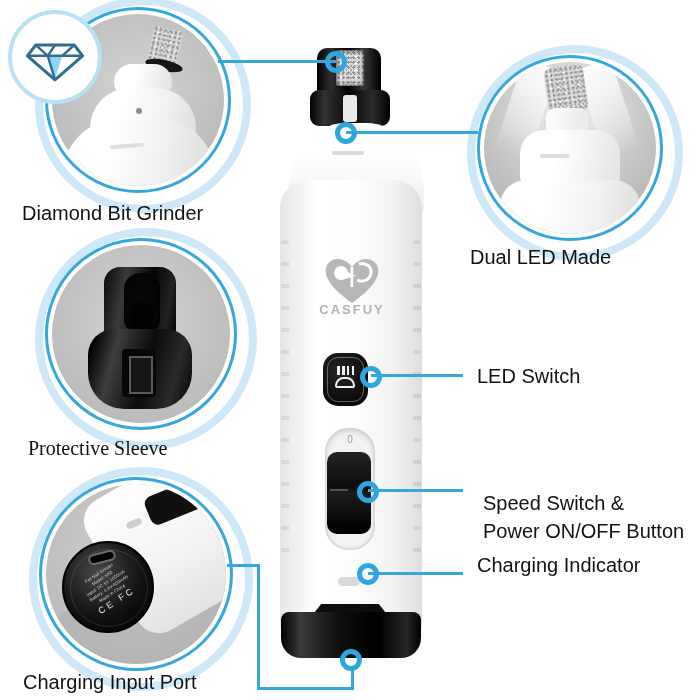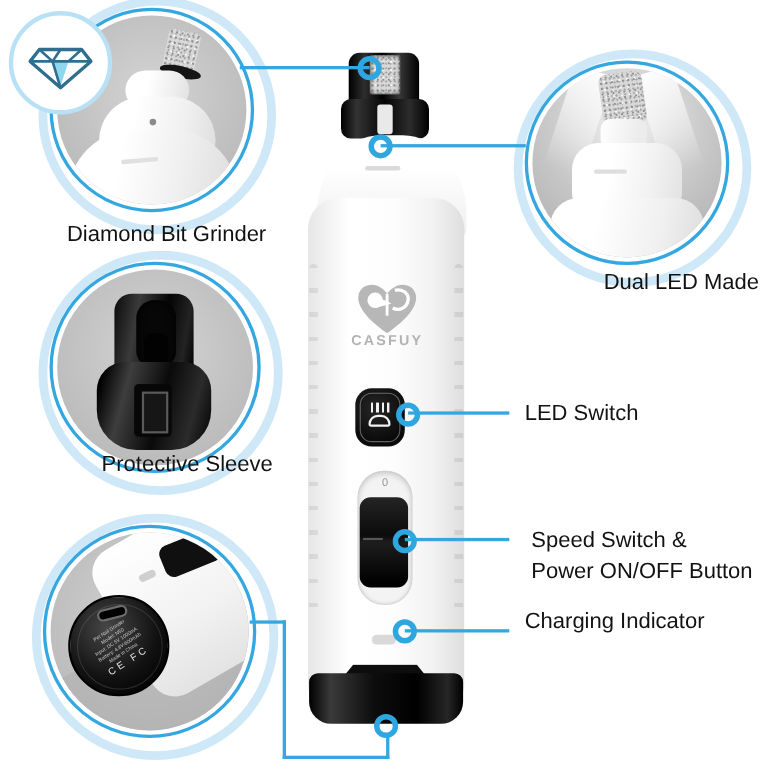--- a/index.html
+++ b/index.html
@@ -5,21 +5,21 @@
   html,body{margin:0;padding:0;background:#fff;}
   .stage{position:relative;width:700px;height:700px;background:#fff;overflow:hidden;
          font-family:"Liberation Sans", sans-serif;color:#121212;}
   .abs{position:absolute;}
 
   
   .halo{position:absolute;border-radius:50%;border:8px solid #cfe8f7;background:transparent;}
   .ring{position:absolute;border-radius:50%;border:3px solid #35a7e0;background:#fff;}
   .photo{position:absolute;inset:4px;border-radius:50%;overflow:hidden;
          background:radial-gradient(circle at 50% 42%, #d4d4d4, #bcbcbc 72%, #aaaaaa);}
-  .inset-label{position:absolute;font-size:20px;text-align:right;color:#121212;}
+  .inset-label{position:absolute;font-size:20px;text-align:left;color:#121212;}
 
   
   .speckle{background-color:#d8d8d8;background-image:
       radial-gradient(circle,#8f8f8f 1px,transparent 1.3px),
       radial-gradient(circle,#f7f7f7 1px,transparent 1.3px),
       radial-gradient(circle,#a5a5a5 .8px,transparent 1px);
       background-size:5px 5px,7px 7px,4px 4px;background-position:0 0,2px 3px,1px 2px;}
 
   
   .cline{position:absolute;background:#35a7e0;height:3px;}
@@ -161,21 +161,21 @@
   <div class="ring" style="left:45px;top:238px;width:186px;height:186px;">
     <div class="photo">
       <div class="abs" style="left:52px;top:22px;width:72px;height:72px;border-radius:16px 16px 8px 8px;background:linear-gradient(100deg,#0a0a0a,#3a3a3a 28%,#050505 60%,#232323 85%,#000);"></div>
       <div class="abs" style="left:72px;top:28px;width:36px;height:60px;border-radius:16px 16px 14px 14px;background:#070707;box-shadow:inset 0 0 8px #000;"></div>
       <div class="abs" style="left:79px;top:58px;width:22px;height:28px;border-radius:8px;background:#020202;"></div>
       <div class="abs" style="left:36px;top:84px;width:104px;height:80px;border-radius:26px 26px 36px 36px;background:linear-gradient(105deg,#000 6%,#3e3e3e 26%,#0a0a0a 55%,#2b2b2b 80%,#000);"></div>
       <div class="abs" style="left:70px;top:104px;width:34px;height:48px;border-radius:4px;background:#070707;"></div>
       <div class="abs" style="left:77px;top:111px;width:20px;height:34px;border:2px solid #5a5a5a;background:#161616;"></div>
     </div>
   </div>
-  <div class="inset-label" style="left:28px;top:411px;width:220px;">Protective Sleeve</div>
+  <div class="inset-label" style="left:28px;top:437px;width:220px;font-family:Liberation Serif, serif;">Protective Sleeve</div>
 
   <div class="halo" style="left:29px;top:467px;width:208px;height:208px;"></div>
   <div class="ring" style="left:39px;top:477px;width:188px;height:188px;">
     <div class="photo">
       <div class="abs" style="left:-44px;top:96px;width:270px;height:130px;background:#aeaeae;opacity:0.55;transform:rotate(-30deg);"></div>
       <div class="abs" style="left:56px;top:-22px;width:160px;height:150px;border-radius:24px;background:linear-gradient(180deg,#ffffff,#f2f2f2 60%,#e3e3e3);transform:rotate(-30deg);"></div>
       <div class="abs" style="left:100px;top:4px;width:54px;height:30px;border-radius:8px;background:#101010;transform:rotate(-22deg);"></div>
       <div class="abs" style="left:80px;top:36px;width:16px;height:7px;border-radius:4px;background:#cfcfcf;transform:rotate(-25deg);"></div>
       <div class="abs" style="left:16px;top:57px;width:92px;height:92px;border-radius:50%;background:radial-gradient(circle at 38% 32%,#474747,#121212 55%,#000 88%);border:2px solid #000;box-sizing:border-box;"></div>
       <div class="abs" style="left:24px;top:65px;width:76px;height:76px;border-radius:50%;border:1px solid rgba(255,255,255,0.12);"></div>
@@ -183,38 +183,39 @@
       <div class="cap-text">
         <span>Pet Nail Grinder</span>
         <span>Model: N50</span>
         <span>Input: DC 5V 1000mA</span>
         <span>Battery: 4.8V-600mAh</span>
         <span>Made in China</span>
         <span class="cap-marks">CE FC</span>
       </div>
     </div>
   </div>
+  <div class="inset-label" style="left:23px;top:671px;width:220px;">Charging Input Port</div>
 
   <div class="cline" style="left:218px;top:60px;width:118px;"></div>
   <div class="cline" style="left:346px;top:131px;width:132px;"></div>
   <div class="cline" style="left:371px;top:374px;width:92px;"></div>
   <div class="cline" style="left:368px;top:489px;width:95px;"></div>
   <div class="cline" style="left:368px;top:572px;width:95px;"></div>
   <div class="cline" style="left:227px;top:564px;width:33px;"></div>
   <div class="cline v" style="left:257px;top:564px;height:126px;"></div>
   <div class="cline" style="left:257px;top:687px;width:97px;"></div>
   <div class="cline v" style="left:351px;top:668px;height:22px;"></div>
 
   <div class="cdot" style="left:325px;top:51px;"></div>
   <div class="cdot" style="left:335px;top:122px;"></div>
   <div class="cdot" style="left:360px;top:366px;"></div>
   <div class="cdot" style="left:357px;top:481px;"></div>
   <div class="cdot" style="left:357px;top:563px;"></div>
   <div class="cdot" style="left:340px;top:649px;"></div>
 
   <div class="side-label" style="left:477px;top:362px;">LED Switch</div>
   <div class="side-label" style="left:483px;top:477px;">
-    <span style="display:block;">Speed Switch &amp;</span>
+    <span style="display:block;margin-top:12px;">Speed Switch &amp;</span>
     <span style="display:block;text-align:right;">Power ON/OFF Button</span>
   </div>
   <div class="side-label" style="left:477px;top:551px;">Charging Indicator</div>
 
 </div>
 
 </body></html>

